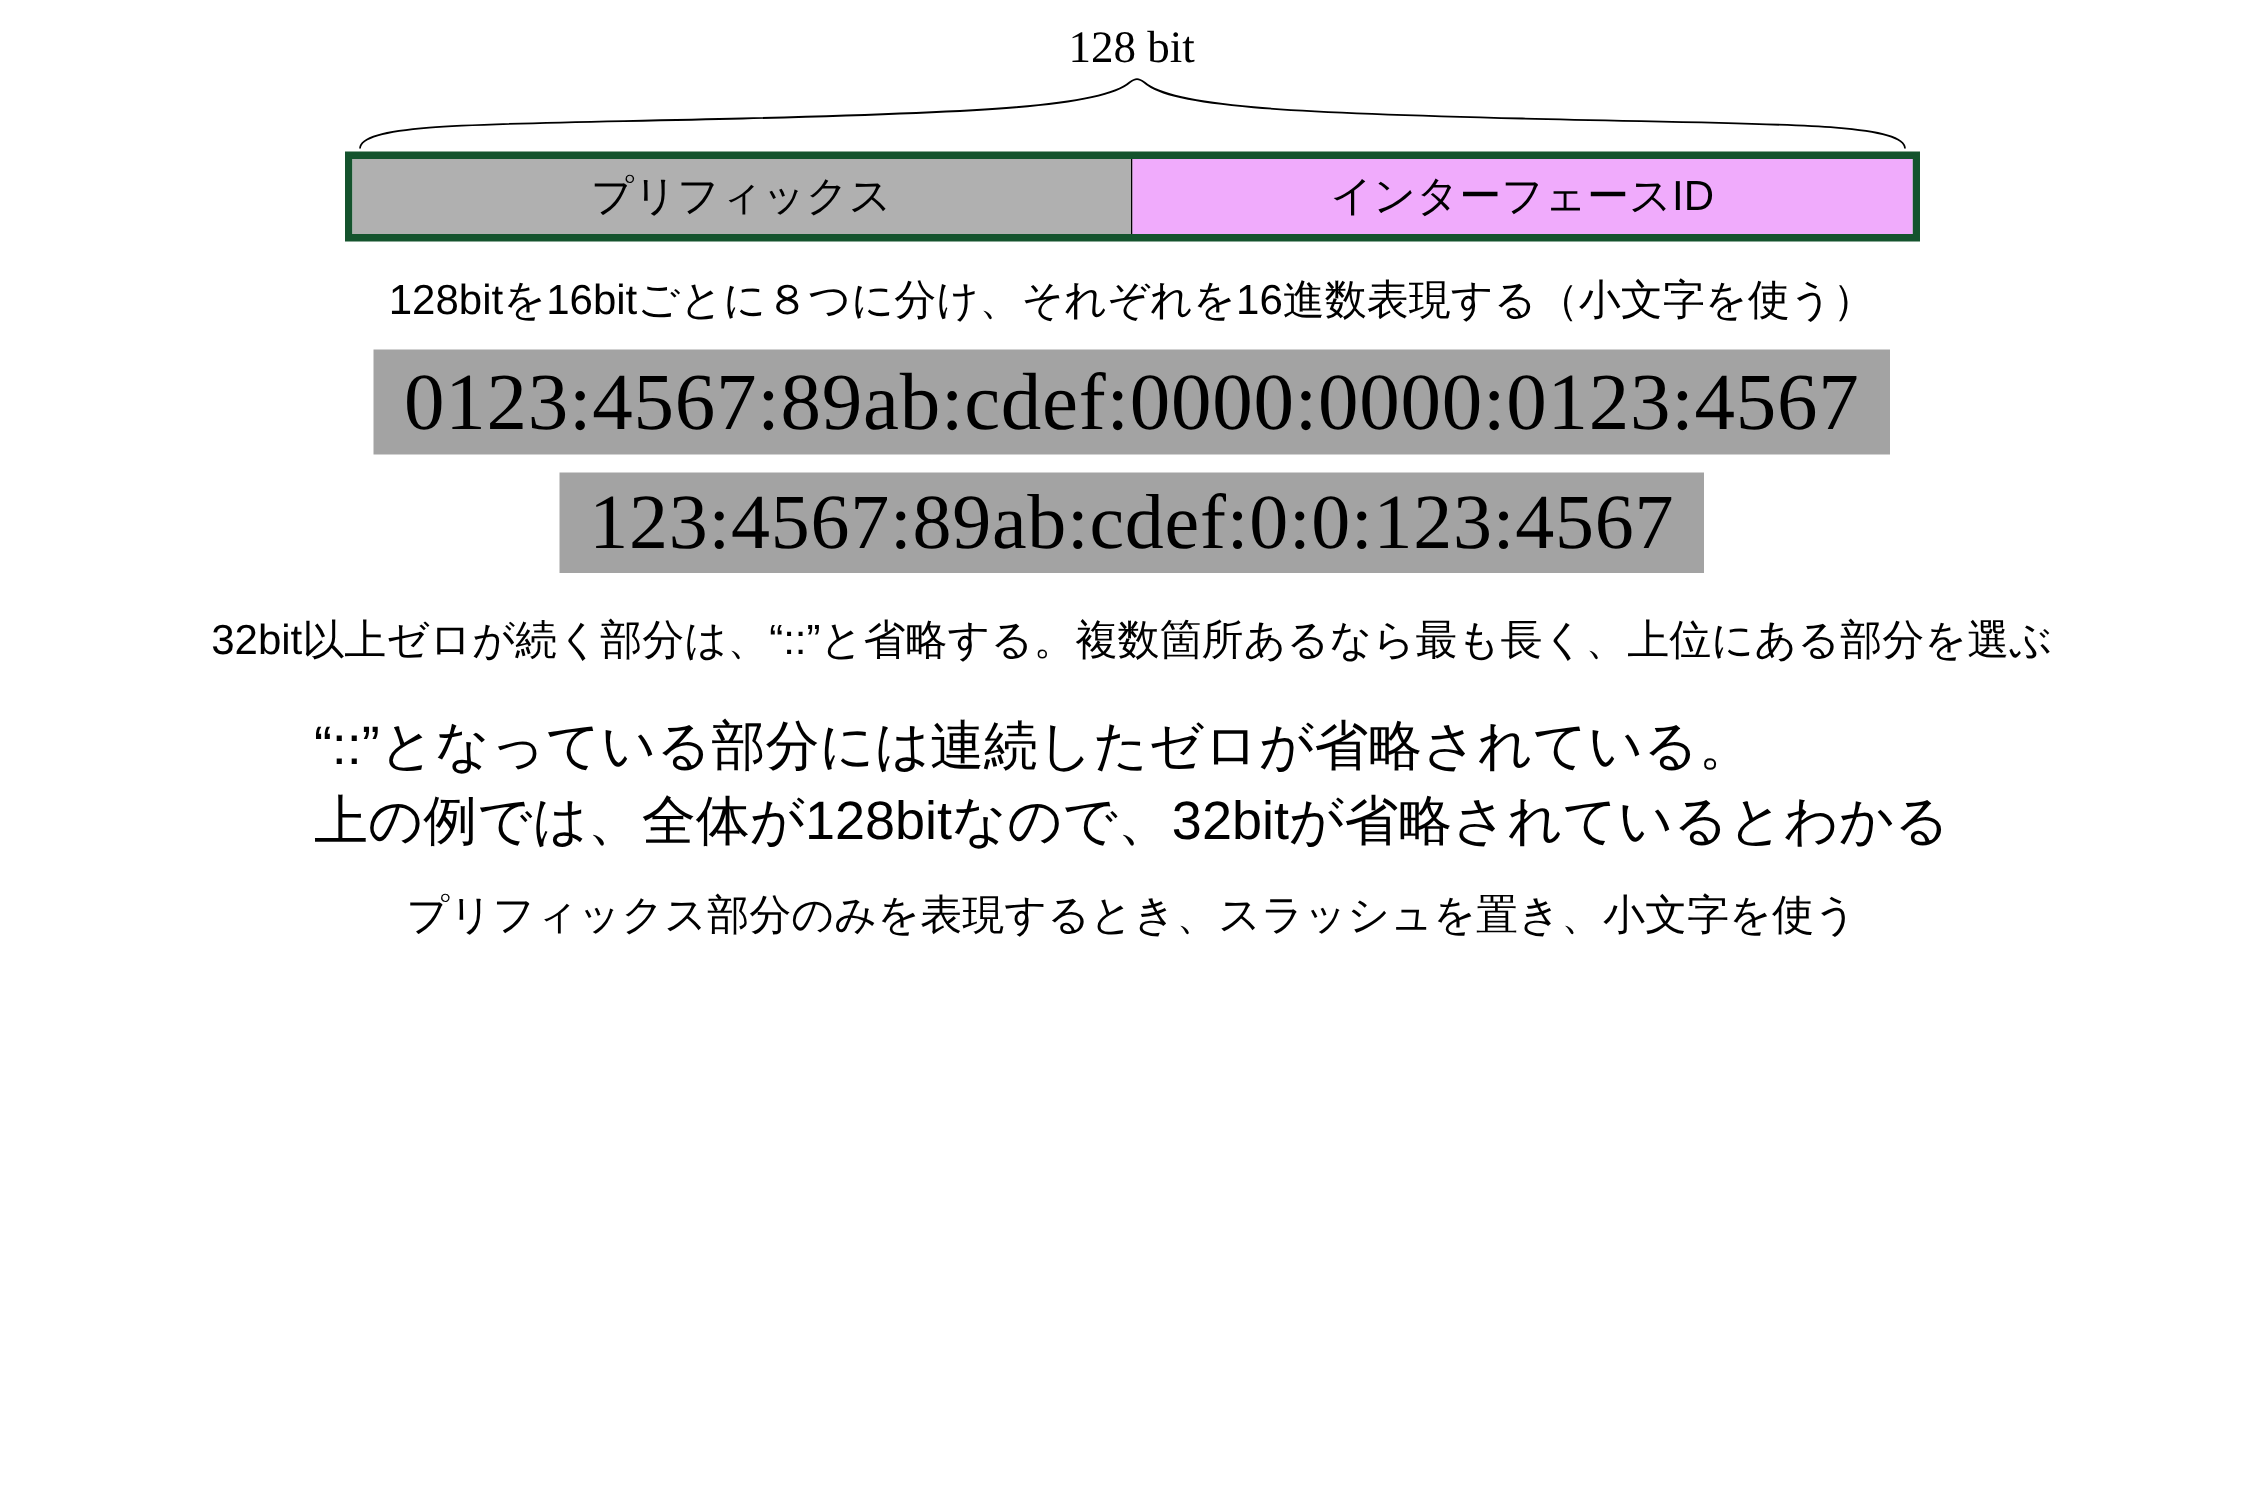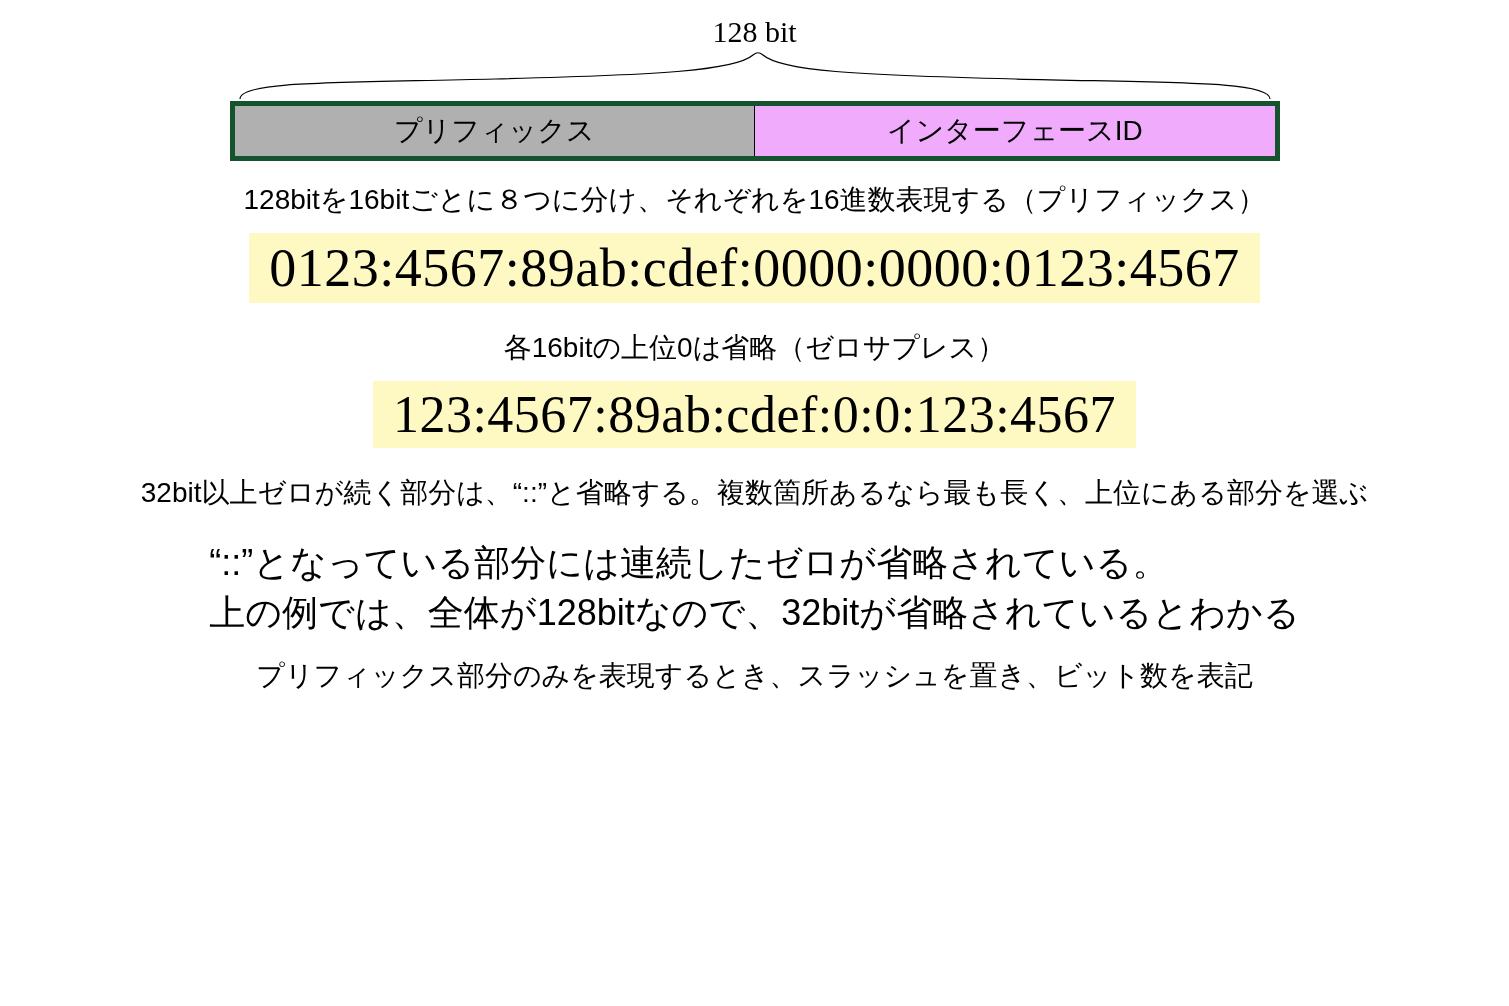--- a/index.html
+++ b/index.html
@@ -59,21 +59,21 @@
     margin-top: 20px;
     margin-bottom: 8px;
     font-family: "Yu Gothic", "MS Gothic", sans-serif;
   }
   .desc.wide {
     width: 1400px;
   }
   .code {
     font-size: 52px;
     font-family: "Times New Roman", serif;
-    background: #fef9c3;
+    background: #a3a3a3;
     padding: 4px 20px;
     text-align: center;
     margin-top: 6px;
     margin-bottom: 6px;
     letter-spacing: 0.5px;
   }
   .code.big {
     font-size: 54px;
   }
   .multi-desc {
@@ -100,29 +100,28 @@
                C 546 20, 620 24, 780 28
                C 940 32, 1035 30, 1035 48" fill="none" stroke="#000" stroke-width="1.2"></path>
     </svg>
   </div>
 
   <div class="bar">
     <div class="left">プリフィックス</div>
     <div class="right">インターフェースID</div>
   </div>
 
-  <div class="desc">128bitを16bitごとに８つに分け、それぞれを16進数表現する（プリフィックス）</div>
+  <div class="desc">128bitを16bitごとに８つに分け、それぞれを16進数表現する（小文字を使う）</div>
   <div class="code big">0123:4567:89ab:cdef:0000:0000:0123:4567</div>
 
-  <div class="desc">各16bitの上位0は省略（ゼロサプレス）</div>
   <div class="code">123:4567:89ab:cdef:0:0:123:4567</div>
 
   <div class="desc wide">32bit以上ゼロが続く部分は、“::”と省略する。複数箇所あるなら最も長く、上位にある部分を選ぶ</div>
 
   <div class="multi-desc">
     <span>“::”となっている部分には連続したゼロが省略されている。</span><br>
     <span>上の例では、全体が128bitなので、32bitが省略されているとわかる</span>
   </div>
 
-  <div class="desc" style="margin-top:14px">プリフィックス部分のみを表現するとき、スラッシュを置き、ビット数を表記</div>
+  <div class="desc" style="margin-top:14px">プリフィックス部分のみを表現するとき、スラッシュを置き、小文字を使う</div>
 
 
 </div>
 
 </body></html>

